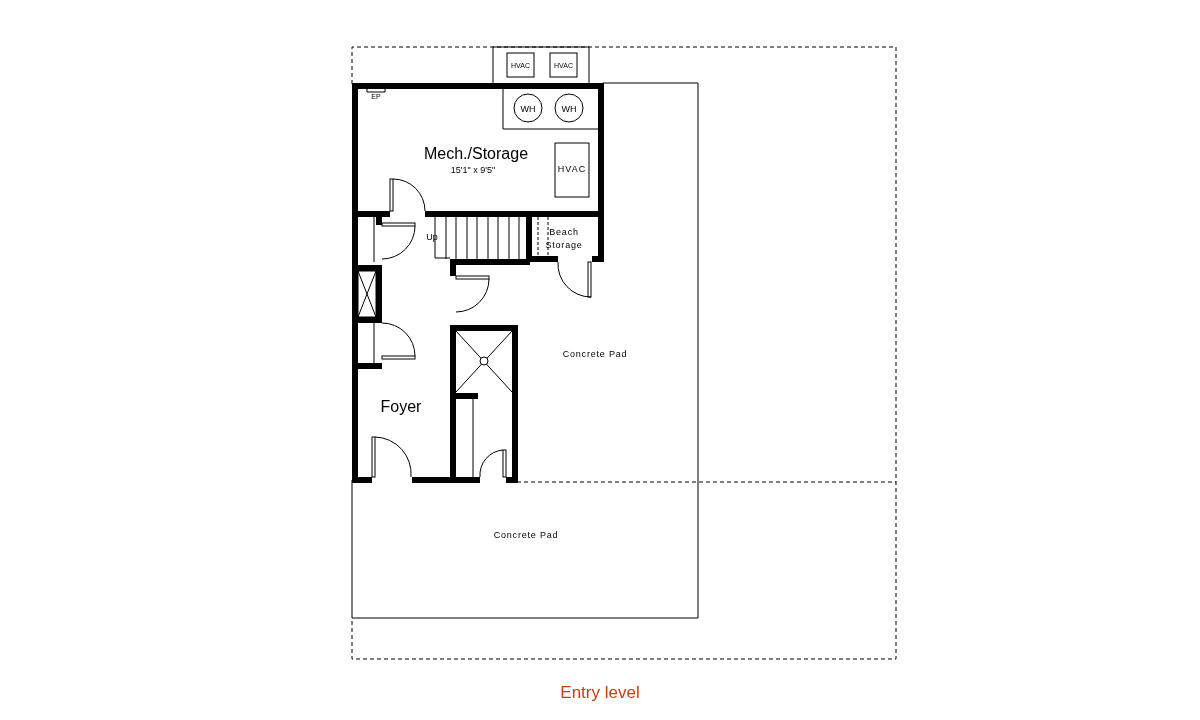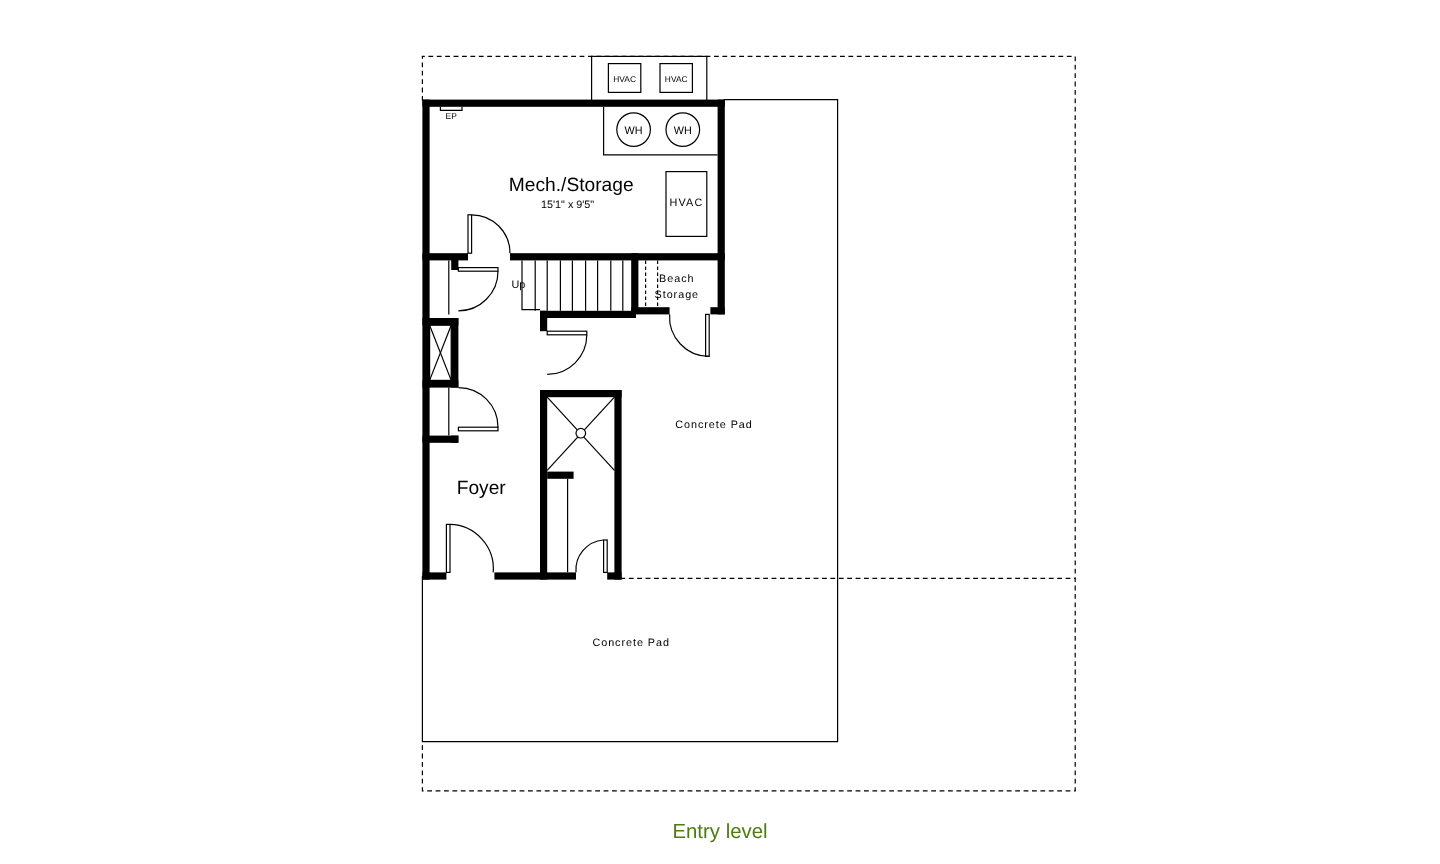--- a/index.html
+++ b/index.html
@@ -1,19 +1,19 @@
 <!DOCTYPE html>
 <html><head>
 <meta charset="utf-8">
 <style>
   html,body{margin:0;padding:0;background:#fff;}
   body{width:1200px;height:720px;position:relative;overflow:hidden;font-family:"Liberation Sans",sans-serif;}
   svg{position:absolute;left:0;top:0;}
   .lbl{font-family:"Liberation Sans",sans-serif;fill:#000;}
-  .caption{position:absolute;left:0;width:1200px;top:683px;text-align:center;font-size:17px;color:#4d7c0f;font-family:"Liberation Sans",sans-serif;}
+  .caption{position:absolute;left:0;width:1200px;top:683px;text-align:center;font-size:17px;color:#c2410c;font-family:"Liberation Sans",sans-serif;}
 </style>
 </head>
 <body>
 
 <svg width="1200" height="720" viewBox="0 0 1200 720">
 
   <g fill="none" stroke="#000" stroke-width="1" stroke-dasharray="4,3">
     <path d="M352 84 L352 47 L896 47 L896 659 L352 659 L352 618"></path>
     <line x1="517" y1="482" x2="896" y2="482"></line>
   </g>

